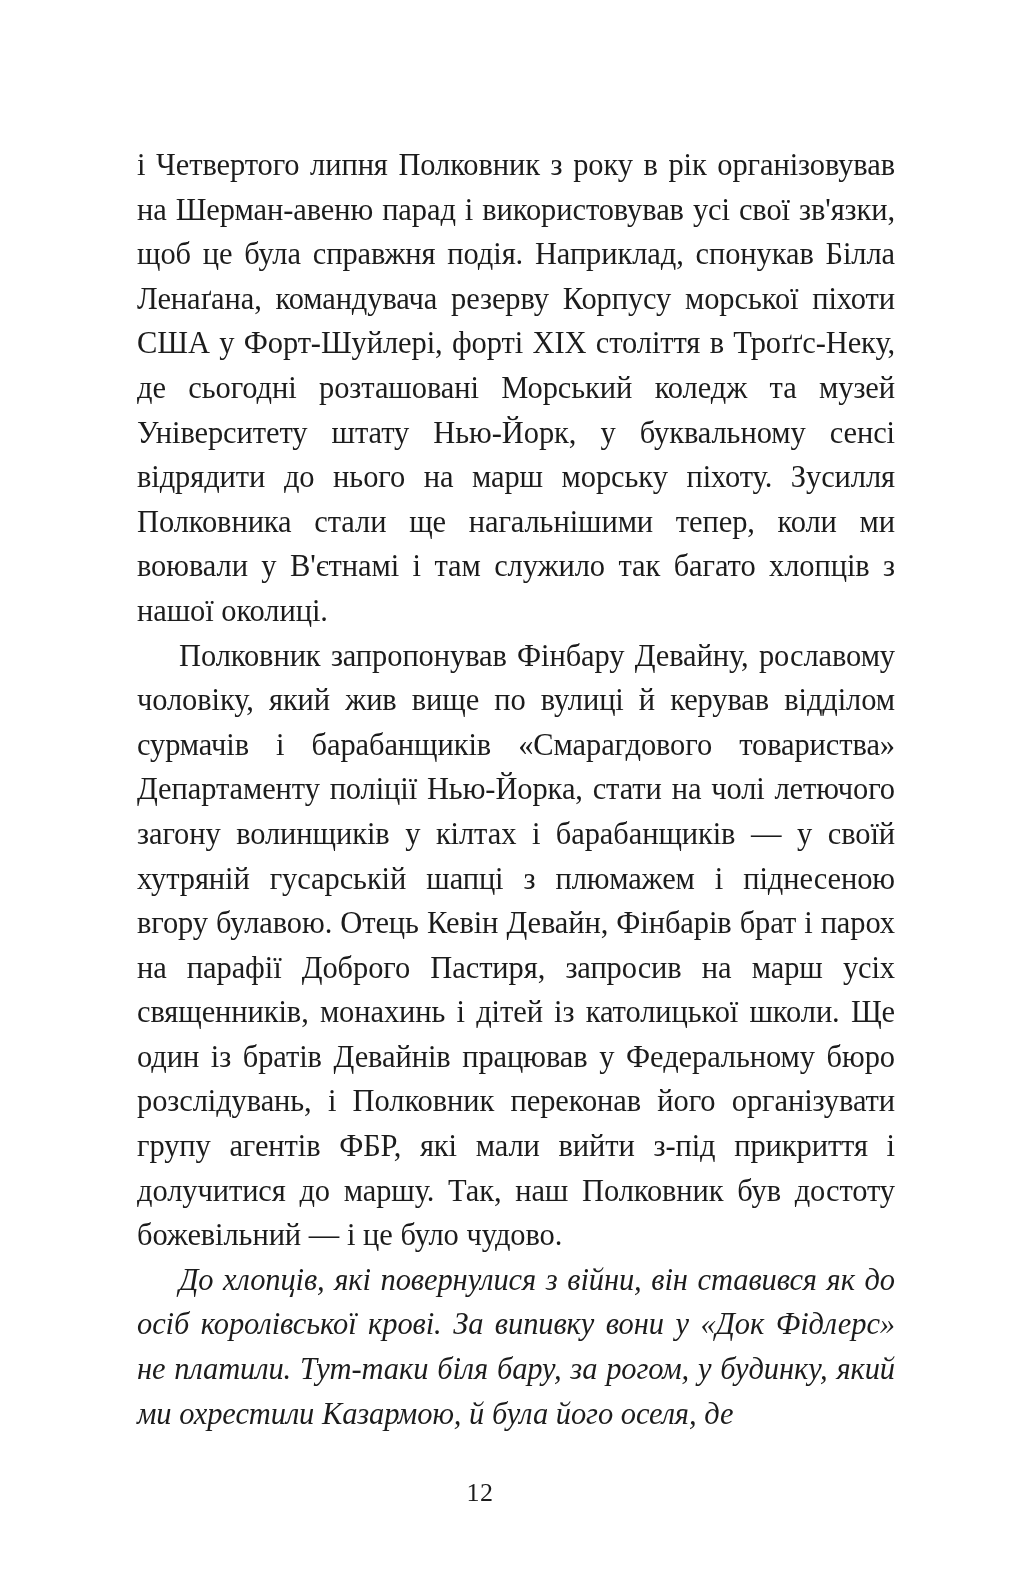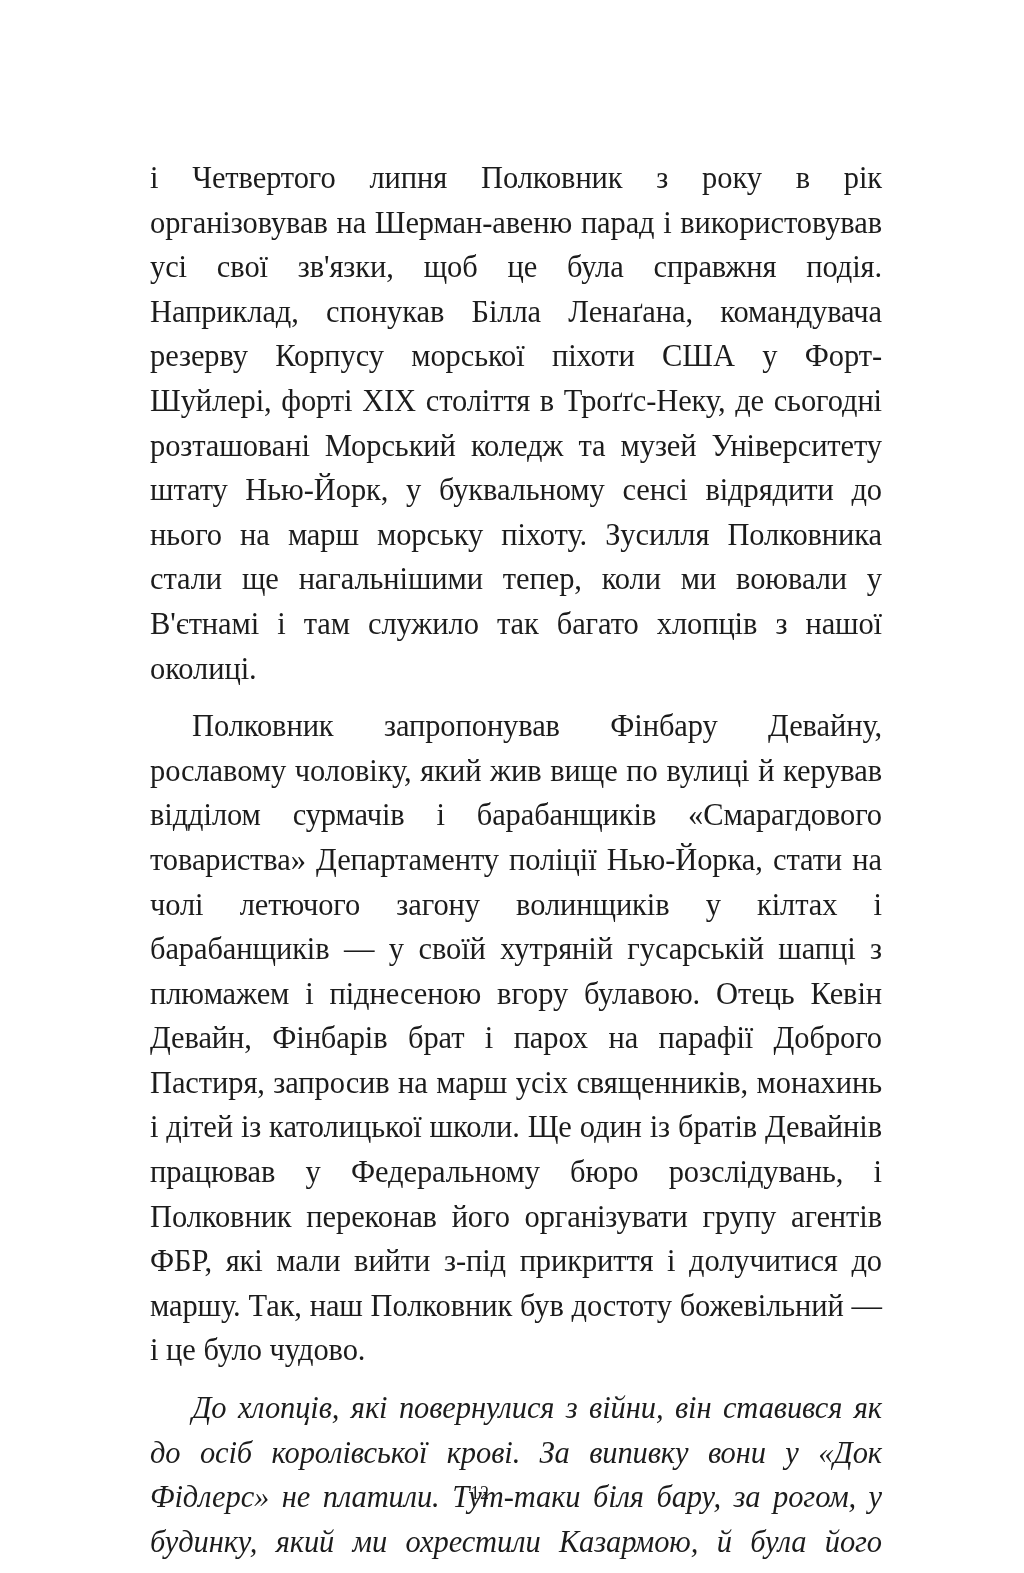--- a/index.html
+++ b/index.html
@@ -25,21 +25,21 @@
   }
 
   .text-block {
     position: absolute;
     left: 137px;
     top: 143px;
     width: 758px;
   }
 
   .para {
-    margin: 13px;
+    margin: 0;
     text-align: justify;
     text-justify: inter-word;
     font-size: 30.5px;
     line-height: 44.6px;
     letter-spacing: -0.1px;
     word-spacing: 0.2px;
     color: #1c1c1c;
     -webkit-font-smoothing: antialiased;
   }
 
@@ -52,21 +52,21 @@
     text-align: justify;
     font-style: italic;
   }
 
   .folio {
     position: absolute;
     left: 0;
     top: 1478px;
     width: 960px;
     text-align: center;
-    font-size: 18px;
+    font-size: 26px;
     line-height: 30px;
     color: #1c1c1c;
     letter-spacing: 0.5px;
   }
 </style>
 </head>
 <body>
 
 <div class="page">
 

